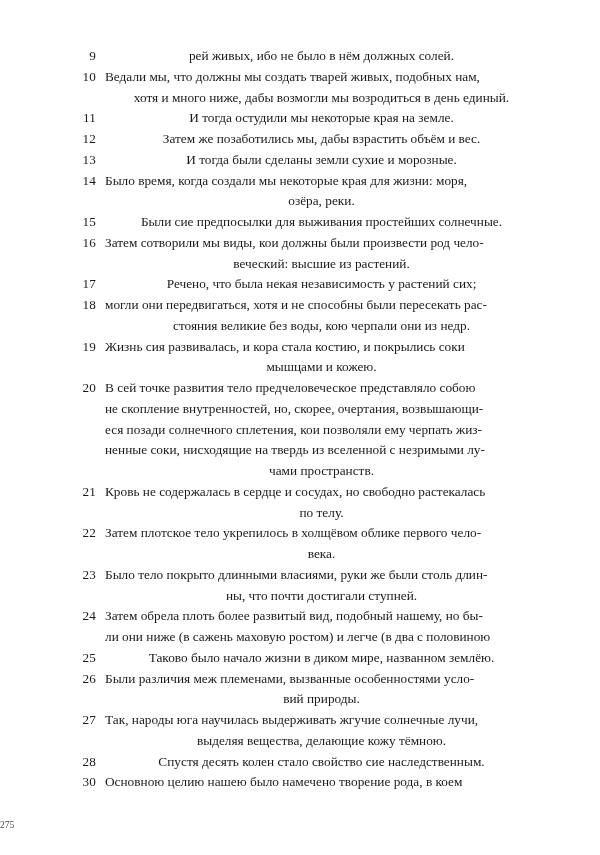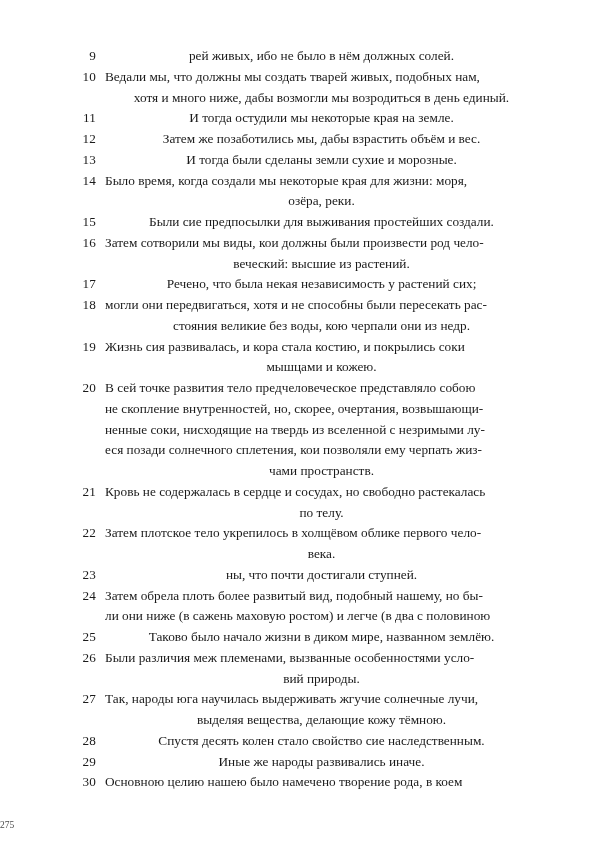--- a/index.html
+++ b/index.html
@@ -112,21 +112,21 @@
       <div class="verse">
         <div class="verse-number">14</div>
         <div class="verse-text">
           <span>Было время, когда создали мы некоторые края для жизни: моря,</span>
           <span class="final">озёра, реки.</span>
         </div>
       </div>
       <div class="verse">
         <div class="verse-number">15</div>
         <div class="verse-text">
-          <span class="final">Были сие предпосылки для выживания простейших создали.</span>
+          <span class="final">Были сие предпосылки для выживания простейших солнечные.</span>
         </div>
       </div>
       <div class="verse">
         <div class="verse-number">16</div>
         <div class="verse-text">
           <span>Затем сотворили мы виды, кои должны были произвести род чело-</span>
           <span class="final">веческий: высшие из растений.</span>
         </div>
       </div>
       <div class="verse">
@@ -147,42 +147,43 @@
         <div class="verse-text">
           <span>Жизнь сия развивалась, и кора стала костию, и покрылись соки</span>
           <span class="final">мышцами и кожею.</span>
         </div>
       </div>
       <div class="verse">
         <div class="verse-number">20</div>
         <div class="verse-text">
           <span>В сей точке развития тело предчеловеческое представляло собою</span>
           <span>не скопление внутренностей, но, скорее, очертания, возвышающи-</span>
+          <span>еся позади солнечного сплетения, кои позволяли ему черпать жиз-</span>
           <span>ненные соки, нисходящие на твердь из вселенной с незримыми лу-</span>
-          <span>еся позади солнечного сплетения, кои позволяли ему черпать жиз-</span>
           <span class="final">чами пространств.</span>
         </div>
       </div>
       <div class="verse">
         <div class="verse-number">21</div>
         <div class="verse-text">
           <span>Кровь не содержалась в сердце и сосудах, но свободно растекалась</span>
           <span class="final">по телу.</span>
         </div>
       </div>
       <div class="verse">
         <div class="verse-number">22</div>
         <div class="verse-text">
           <span>Затем плотское тело укрепилось в холщёвом облике первого чело-</span>
           <span class="final">века.</span>
         </div>
       </div>
       <div class="verse">
         <div class="verse-number">23</div>
         <div class="verse-text">
+          <span>Было тело покрыто длинными власиями, руки же были столь длин-</span>
           <span class="final">ны, что почти достигали ступней.</span>
         </div>
       </div>
       <div class="verse">
         <div class="verse-number">24</div>
         <div class="verse-text">
           <span>Затем обрела плоть более развитый вид, подобный нашему, но бы-</span>
           <span>ли они ниже (в сажень маховую ростом) и легче (в два с половиною</span>
         </div>
       </div>
@@ -206,26 +207,20 @@
           <span class="final">выделяя вещества, делающие кожу тёмною.</span>
         </div>
       </div>
       <div class="verse">
         <div class="verse-number">28</div>
         <div class="verse-text">
           <span class="final">Спустя десять колен стало свойство сие наследственным.</span>
         </div>
       </div>
       <div class="verse">
-        <div class="verse-number">29</div>
-        <div class="verse-text">
-          <span class="final">Иные же народы развивались иначе.</span>
-        </div>
-      </div>
-      <div class="verse">
         <div class="verse-number">30</div>
         <div class="verse-text">
           <span>Основною целию нашею было намечено творение рода, в коем</span>
         </div>
       </div>
     </div>
 
   <div class="page-number">275</div>
 
 </div>

